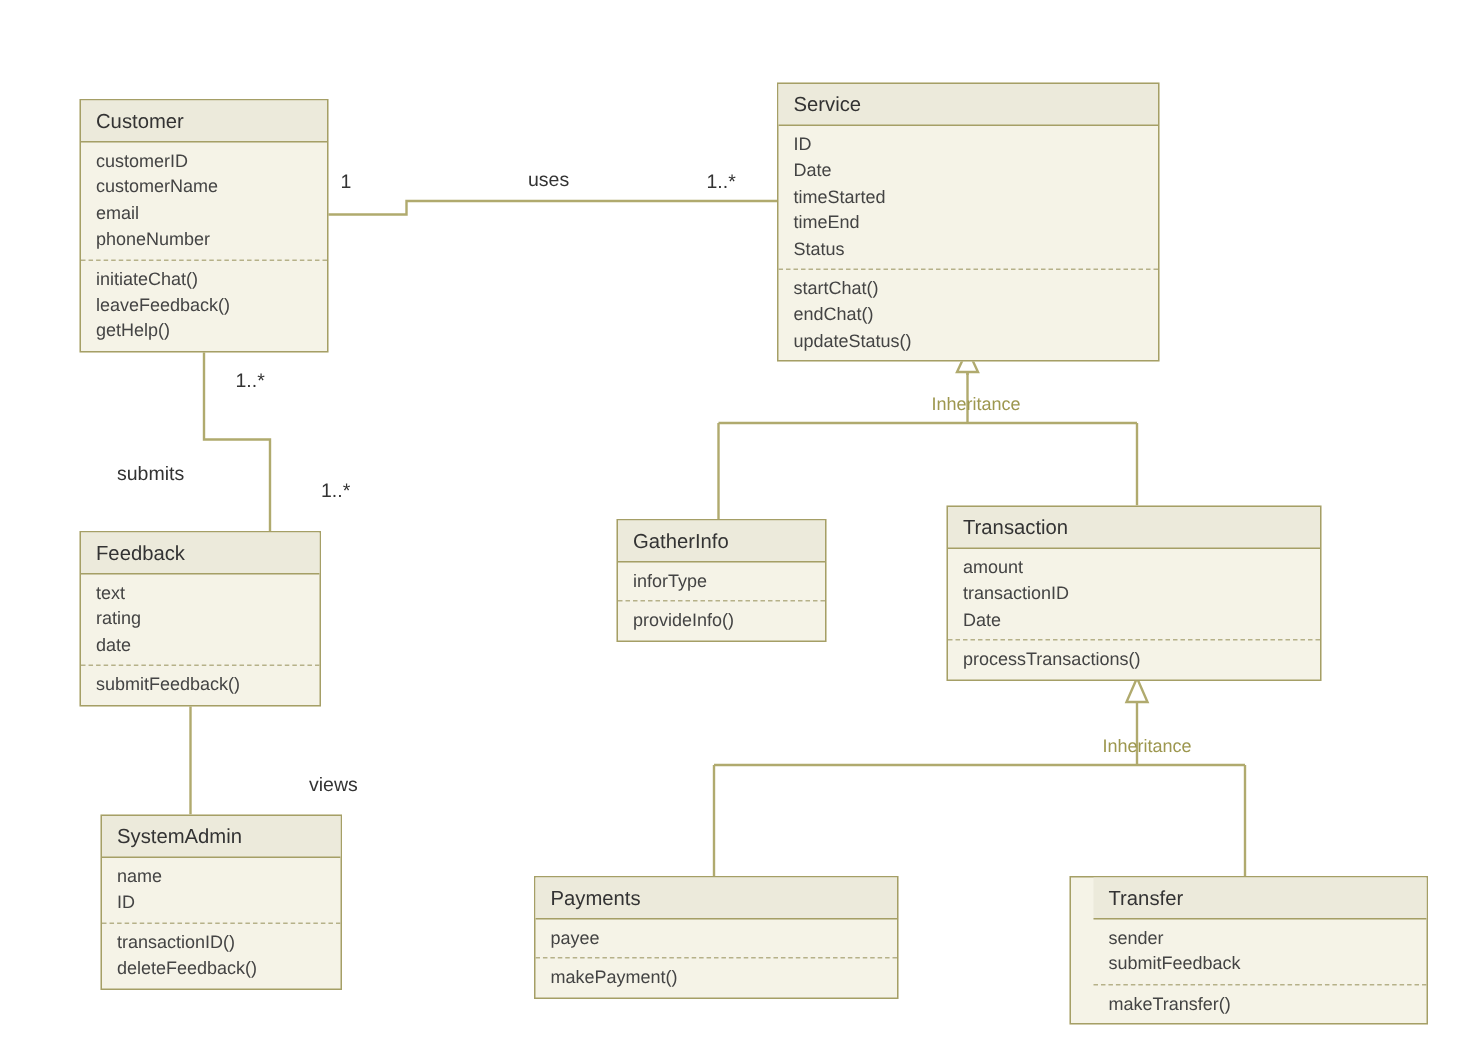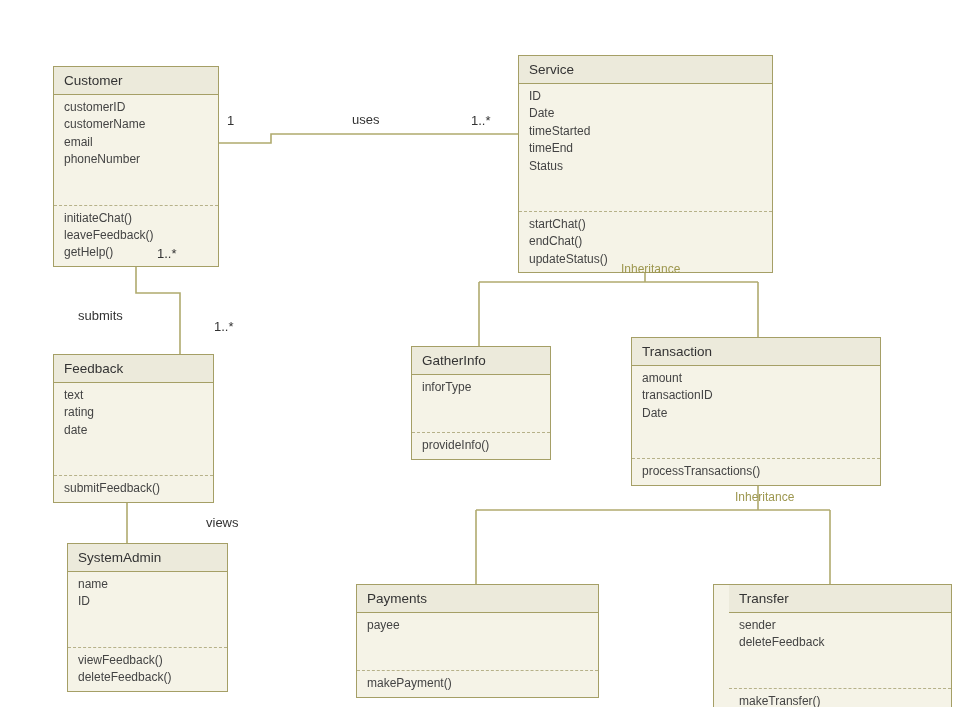--- a/index.html
+++ b/index.html
@@ -16,21 +16,20 @@
     padding: 6px 10px;
     font-size: 13.5px;
     color: #333;
   }
   .uml-section {
     padding: 4px 10px;
     line-height: 1.45;
   }
   .uml-section + .uml-section {
     border-top: 1px dashed #b6b189;
-    margin-top: 32px;
   }
   .conn-label {
     position: absolute;
     font-size: 13px;
     color: #333;
     background: transparent;
   }
   .inh-label {
     position: absolute;
     font-size: 12px;
@@ -109,21 +108,21 @@
     </div>
 </div>
 
 <div class="uml-class" style="left:67px; top:543px; width:159px;">
   <div class="uml-title">SystemAdmin</div>
   <div class="uml-section">
       <div>name</div>
       <div>ID</div>
     </div>
   <div class="uml-section">
-      <div>viewFeedback()</div>
+      <div>transactionID()</div>
       <div>deleteFeedback()</div>
     </div>
 </div>
 
 <div class="uml-class" style="left:411px; top:346px; width:138px;">
   <div class="uml-title">GatherInfo</div>
   <div class="uml-section">
       <div>inforType</div>
     </div>
   <div class="uml-section">
@@ -150,21 +149,21 @@
     </div>
   <div class="uml-section">
       <div>makePayment()</div>
     </div>
 </div>
 
 <div class="uml-class" style="left:713px; top:584px; width:222px;padding-left:15px;">
   <div class="uml-title">Transfer</div>
   <div class="uml-section">
       <div>sender</div>
-      <div>deleteFeedback</div>
+      <div>submitFeedback</div>
     </div>
   <div class="uml-section">
       <div>makeTransfer()</div>
     </div>
 </div>
 
 <div class="conn-label" style="left:227px; top:113px;">1</div>
 <div class="conn-label" style="left:352px; top:112px;">uses</div>
 <div class="conn-label" style="left:471px; top:113px;">1..*</div>
 

